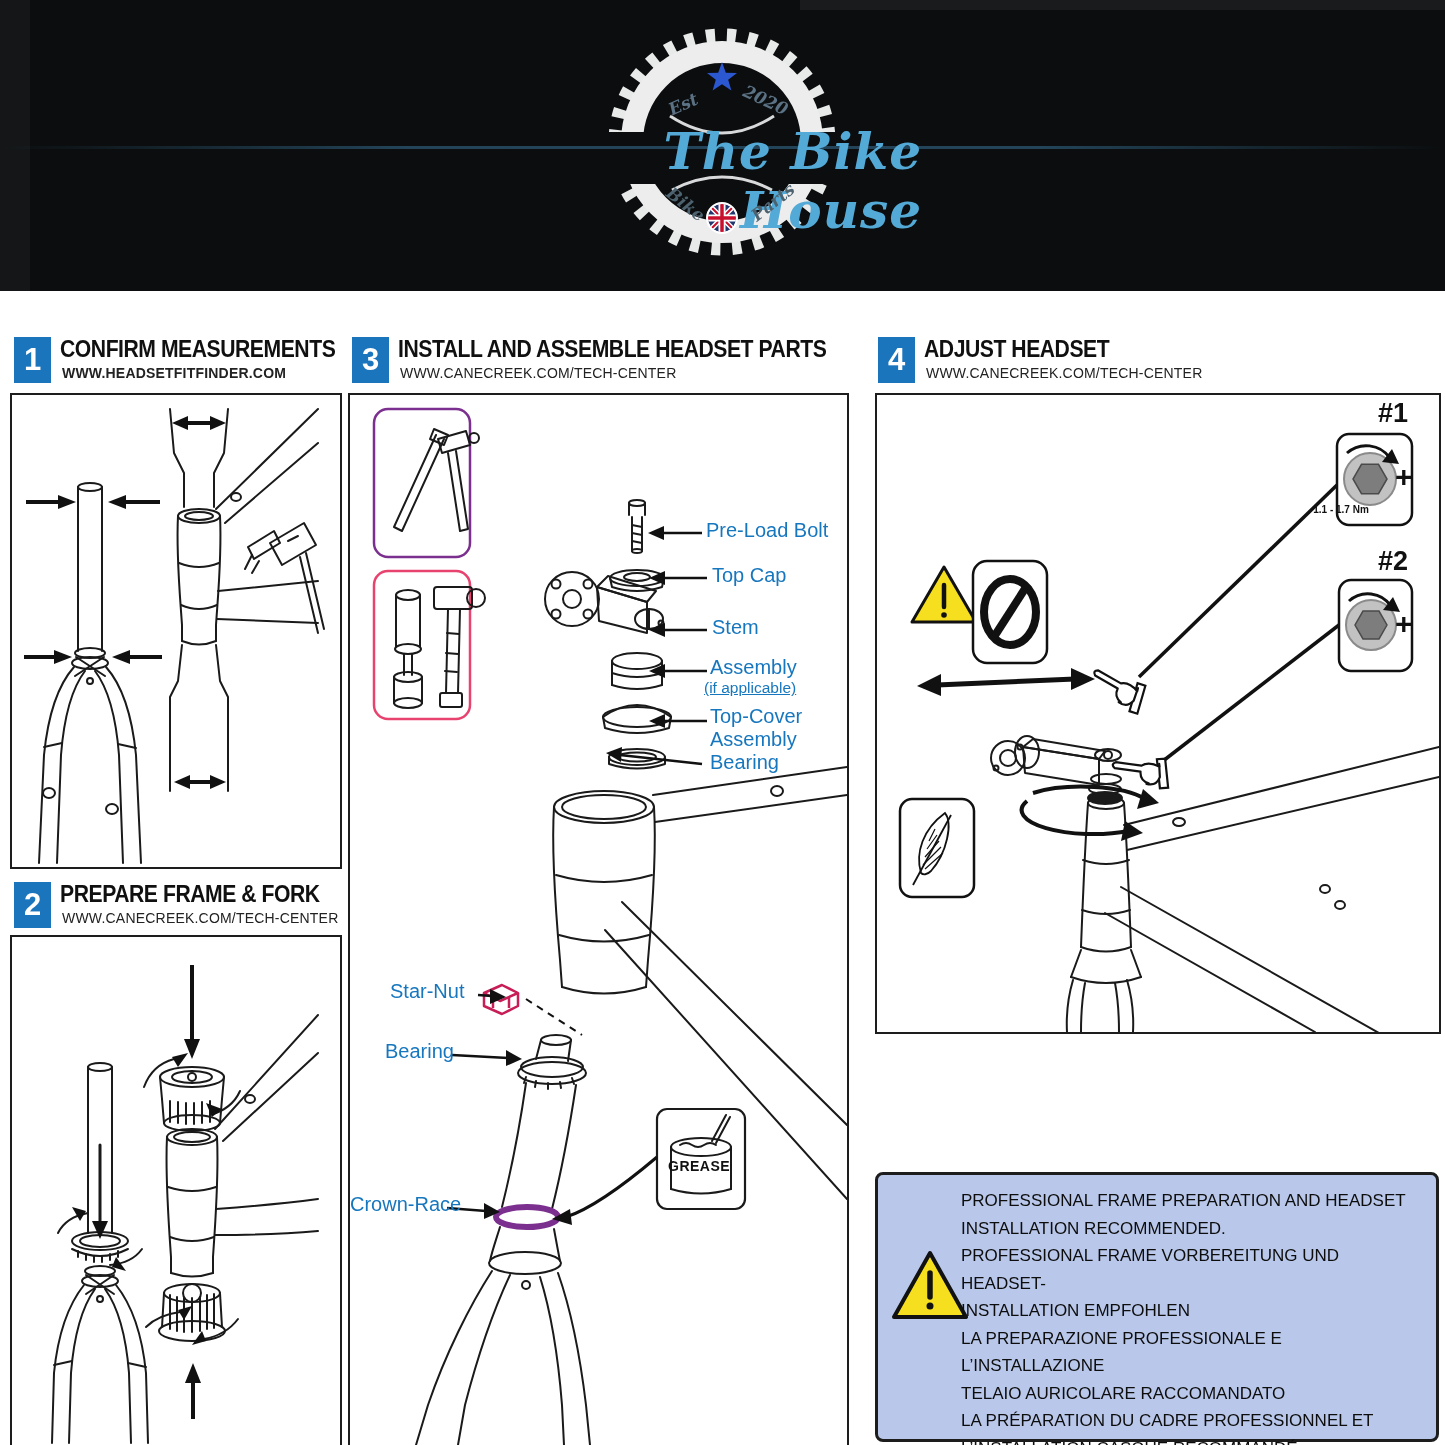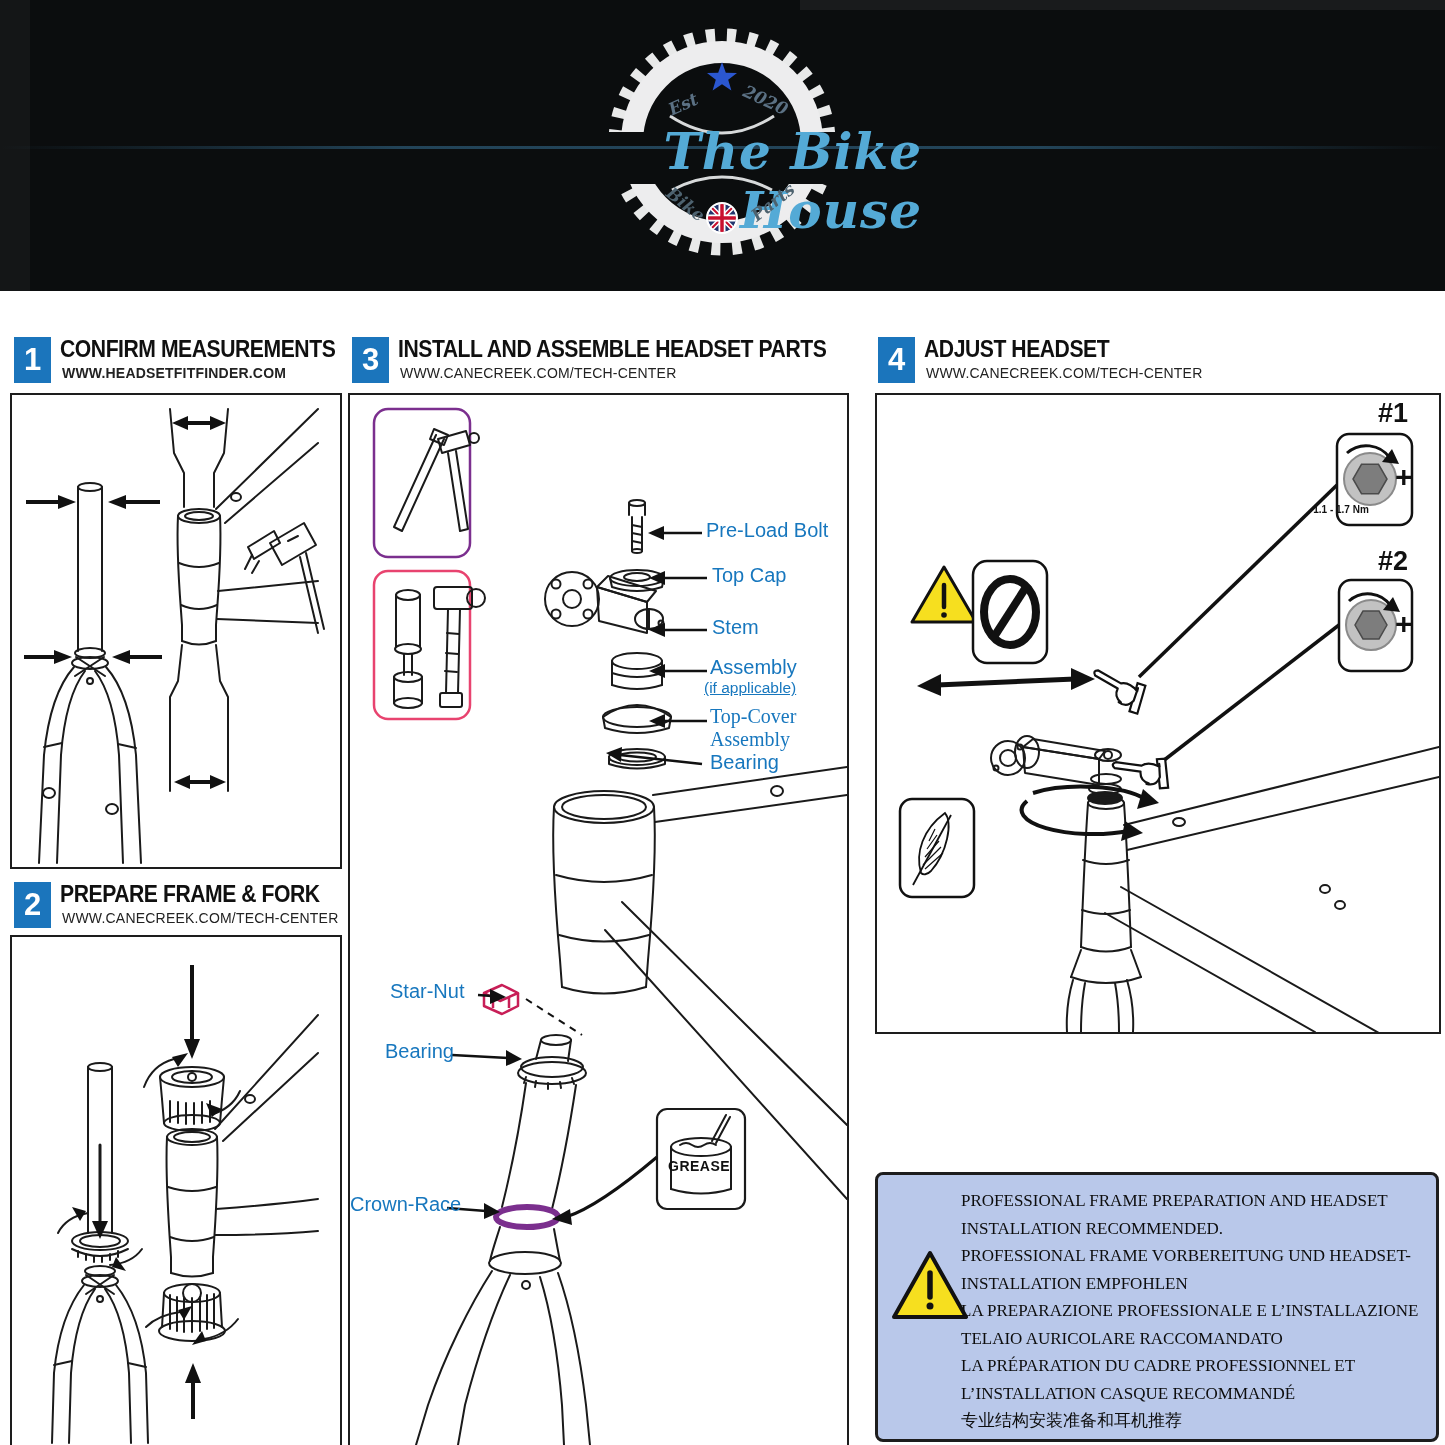--- a/index.html
+++ b/index.html
@@ -26,21 +26,21 @@
        font-weight:700;font-size:31px;text-align:center;line-height:46px;}
   .sec-title{position:absolute;font-weight:700;font-size:23px;letter-spacing:-.5px;
        transform:scaleX(.92);transform-origin:0 50%;white-space:nowrap;color:#101010;}
   .sec-url{position:absolute;font-size:14px;letter-spacing:.2px;color:#222;white-space:nowrap;}
   
   .panel{position:absolute;border:2px solid #1d1d1d;background:#fff;}
   .panel svg{position:absolute;left:0;top:0;}
   
   .lbl{position:absolute;color:#1777be;font-size:20px;white-space:nowrap;}
   .lbl.small{font-size:15.5px;text-decoration:underline;}
-  .pre{white-space:pre-line;font-family:Liberation Serif, serif;}
+  .pre{white-space:pre-line;}
   
   .stepnum{position:absolute;font-weight:700;font-size:27px;color:#111;}
   .plus{position:absolute;font-weight:700;font-size:30px;color:#111;}
   .torque{position:absolute;width:74px;text-align:center;font-weight:700;font-size:10px;color:#111;}
   
   .tipbox{position:absolute;left:875px;top:1058px;width:558px;height:90px;border:2px solid #161616;background:#fff;}
   .tip-head{position:absolute;left:18px;top:6px;font-weight:700;font-size:24px;color:#1777be;}
   .tip-body{position:absolute;left:18px;top:40px;font-weight:700;font-size:15.5px;line-height:24px;color:#1777be;}
   .notebox{position:absolute;left:875px;top:1172px;width:558px;height:264px;background:#b9c8ea;
       border:3px solid #1d1d1d;border-radius:8px;}

